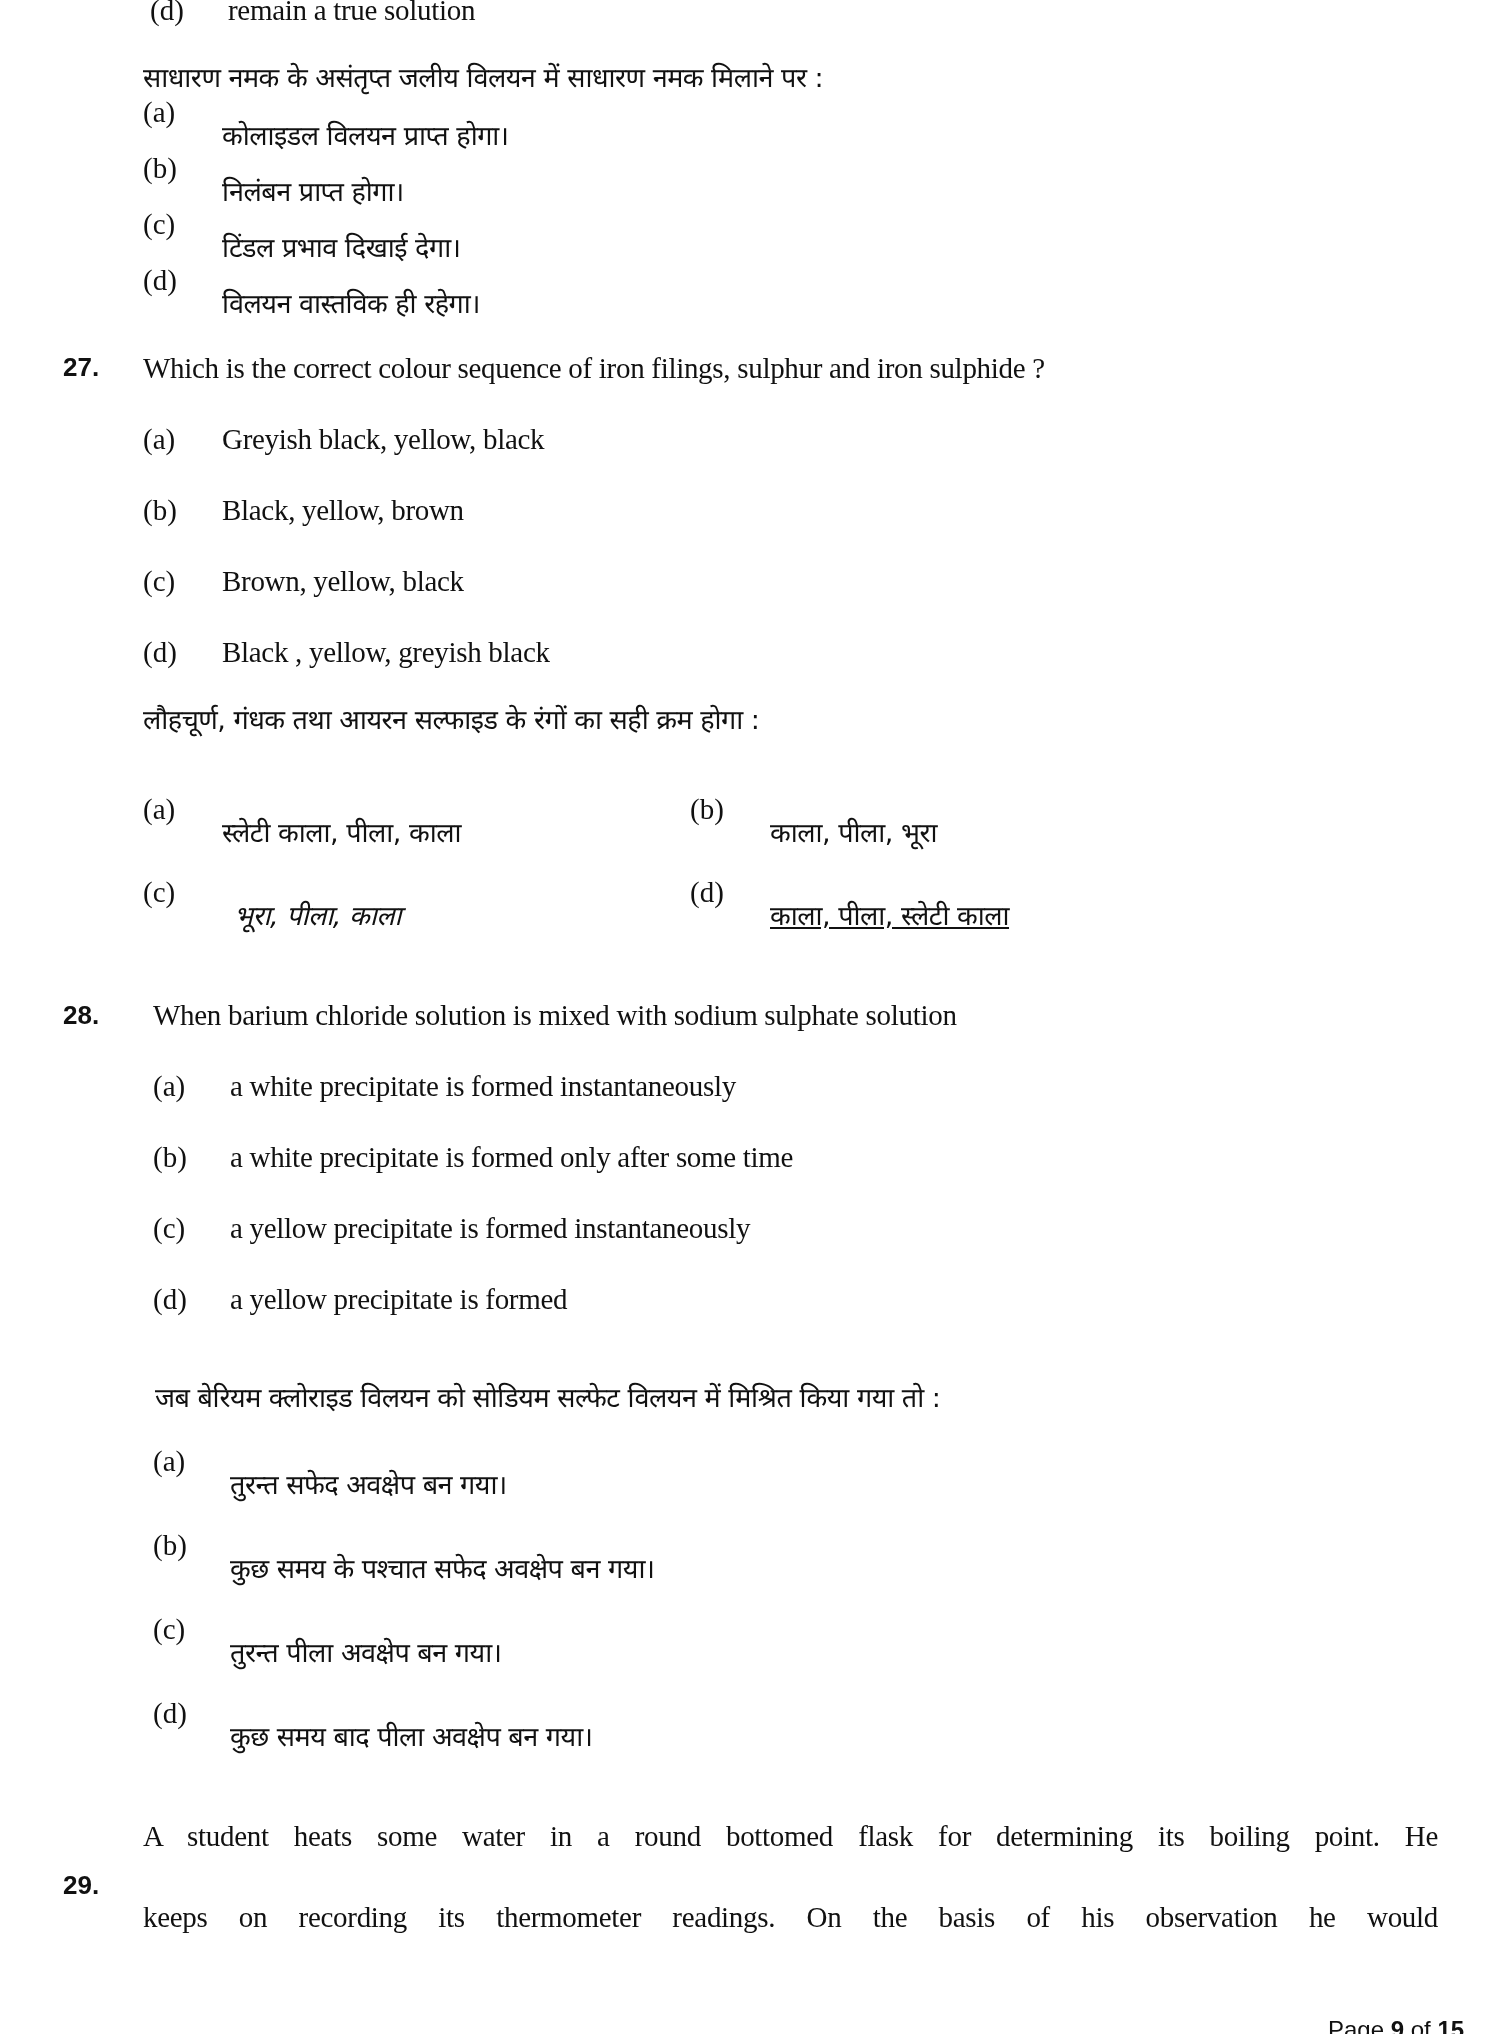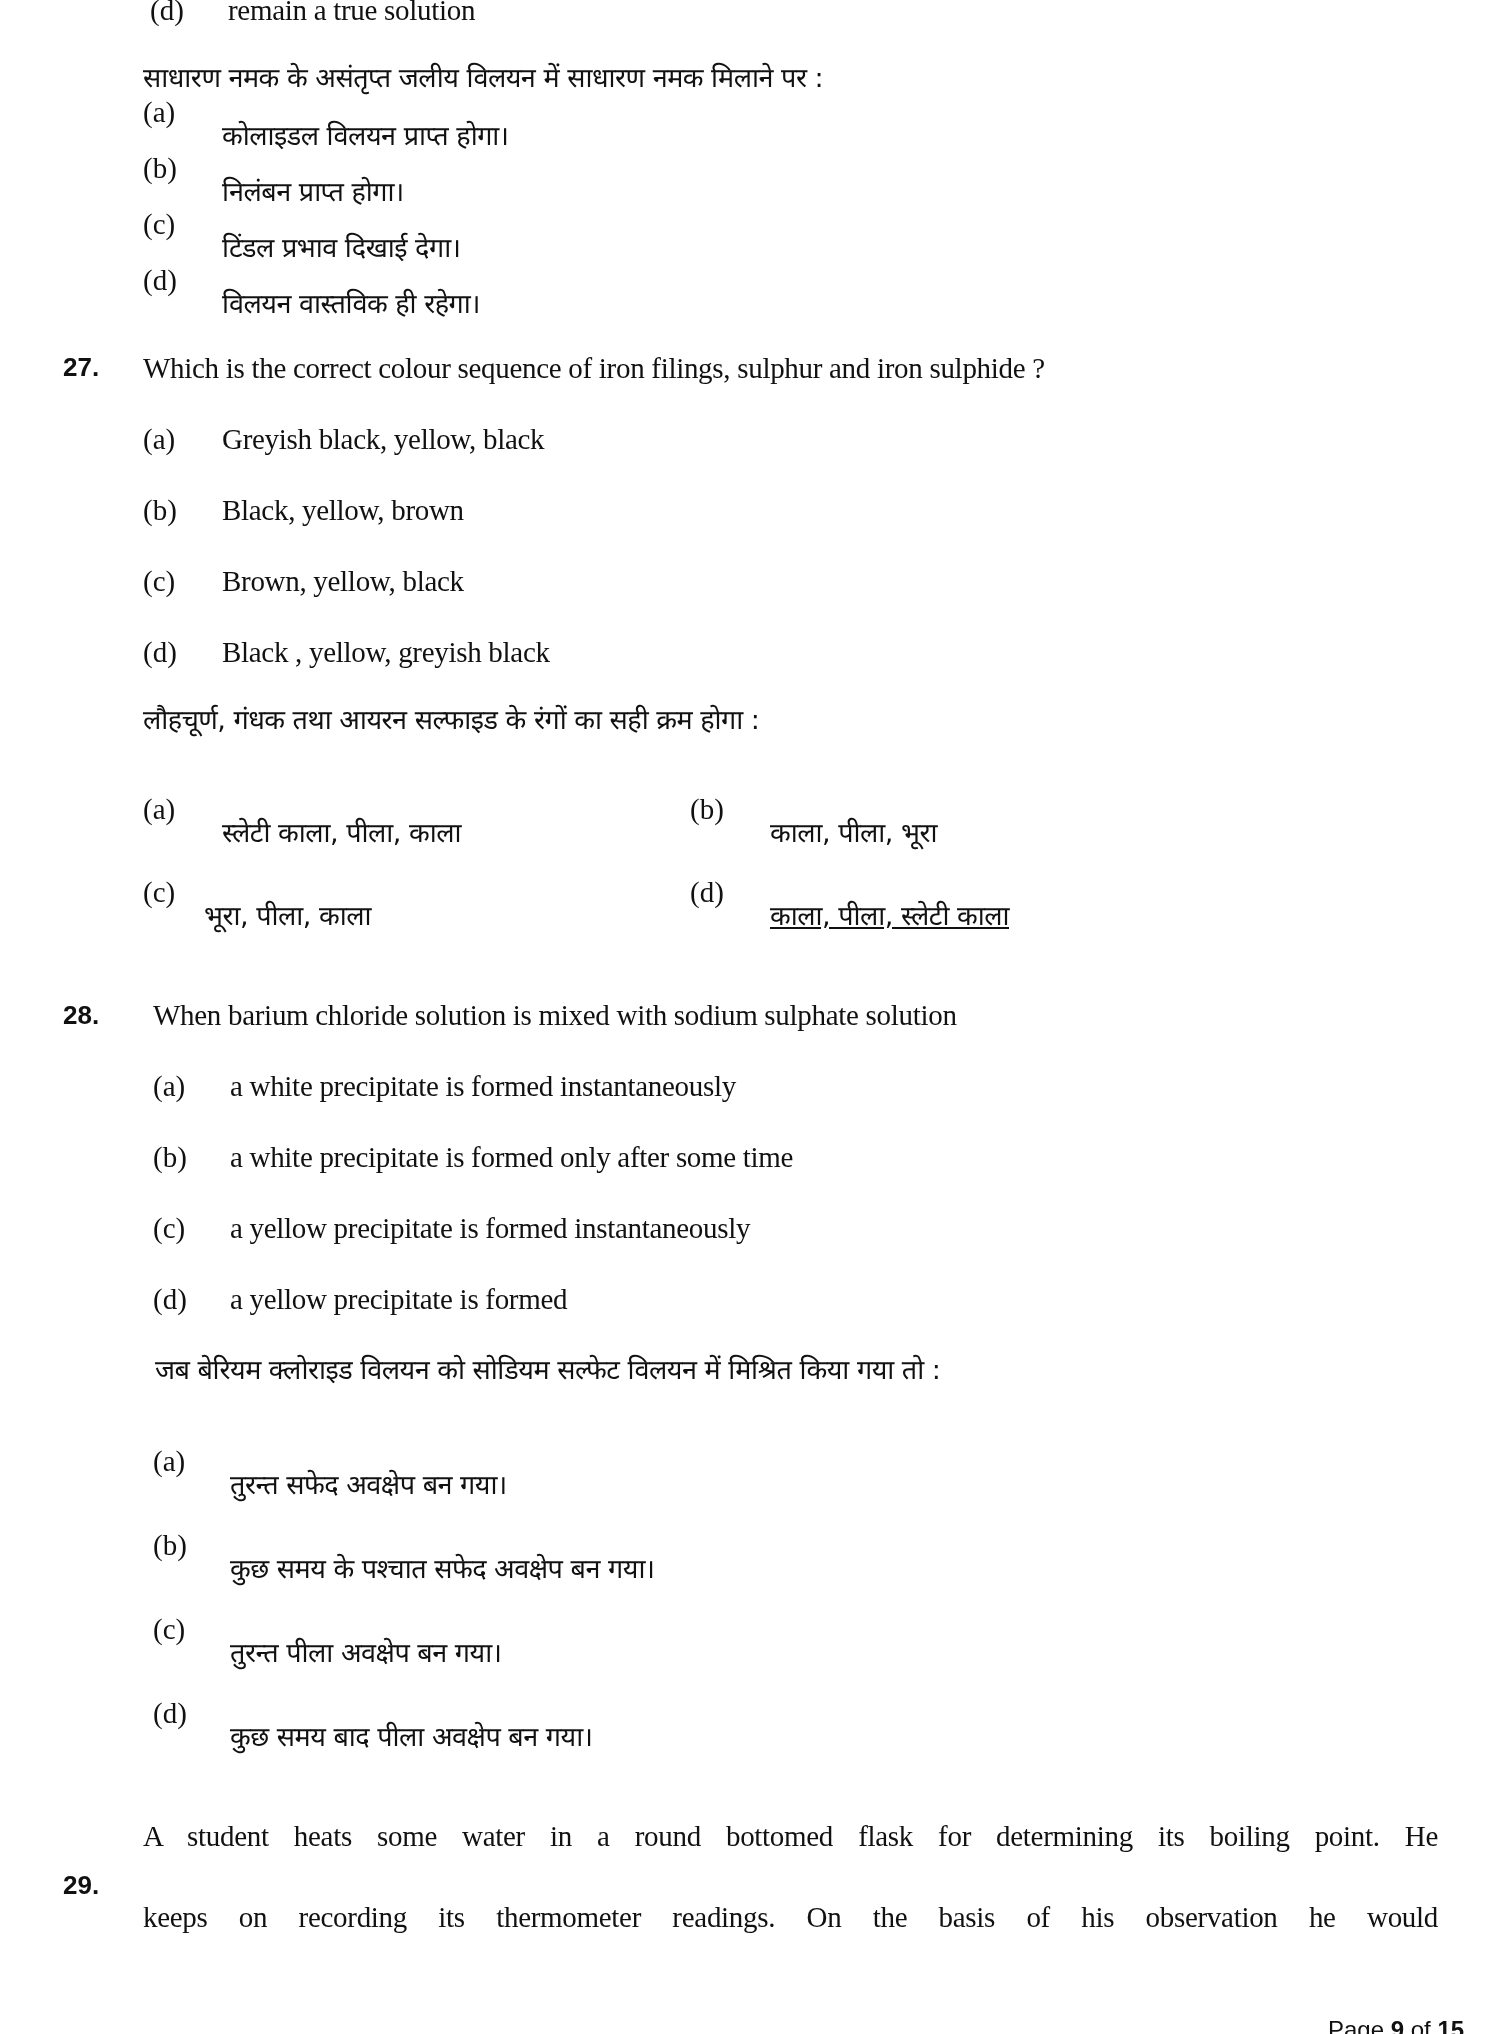--- a/index.html
+++ b/index.html
@@ -64,21 +64,21 @@
 
   <span class="abs hi" style="left:143px; top:680px;">लौहचूर्ण, गंधक तथा आयरन सल्फाइड के रंगों का सही क्रम होगा :</span>
 
   <span class="abs lbl" style="left:143px; top:793px;">(a)</span>
   <span class="abs hi" style="left:222px; top:793px;">स्लेटी काला, पीला, काला</span>
 
   <span class="abs lbl" style="left:690px; top:793px;">(b)</span>
   <span class="abs hi" style="left:770px; top:793px;">काला, पीला, भूरा</span>
 
   <span class="abs lbl" style="left:143px; top:876px;">(c)</span>
-  <span class="abs hi" style="left:204px; top:876px;">भूरा, पीला, काला</span>
+  <span class="abs hi" style="left:234px; top:876px;font-style:italic;">भूरा, पीला, काला</span>
 
   <span class="abs lbl" style="left:690px; top:876px;">(d)</span>
   <span class="abs hi" style="left:770px; top:876px;text-decoration:underline;">काला, पीला, स्लेटी काला</span>
 </div>
 
 <div>
   <span class="abs qnum" style="left:63px; top:1000px;">28.</span>
   <span class="abs en" style="left:153px; top:999px;">When barium chloride solution is mixed with sodium sulphate solution</span>
 
   <span class="abs lbl" style="left:153px; top:1070px;">(a)</span>
@@ -86,21 +86,21 @@
 
   <span class="abs lbl" style="left:153px; top:1141px;">(b)</span>
   <span class="abs en" style="left:230px; top:1141px;">a white precipitate is formed only after some time</span>
 
   <span class="abs lbl" style="left:153px; top:1212px;">(c)</span>
   <span class="abs en" style="left:230px; top:1212px;">a yellow precipitate is formed instantaneously</span>
 
   <span class="abs lbl" style="left:153px; top:1283px;">(d)</span>
   <span class="abs en" style="left:230px; top:1283px;">a yellow precipitate is formed</span>
 
-  <span class="abs hi" style="left:155px; top:1330px;">जब बेरियम क्लोराइड विलयन को सोडियम सल्फेट विलयन में मिश्रित किया गया तो :</span>
+  <span class="abs hi" style="left:155px; top:1358px;">जब बेरियम क्लोराइड विलयन को सोडियम सल्फेट विलयन में मिश्रित किया गया तो :</span>
 
   <span class="abs lbl" style="left:153px; top:1445px;">(a)</span>
   <span class="abs hi" style="left:230px; top:1445px;">तुरन्त सफेद अवक्षेप बन गया।</span>
 
   <span class="abs lbl" style="left:153px; top:1529px;">(b)</span>
   <span class="abs hi" style="left:230px; top:1529px;">कुछ समय के पश्चात सफेद अवक्षेप बन गया।</span>
 
   <span class="abs lbl" style="left:153px; top:1613px;">(c)</span>
   <span class="abs hi" style="left:230px; top:1613px;">तुरन्त पीला अवक्षेप बन गया।</span>
 

